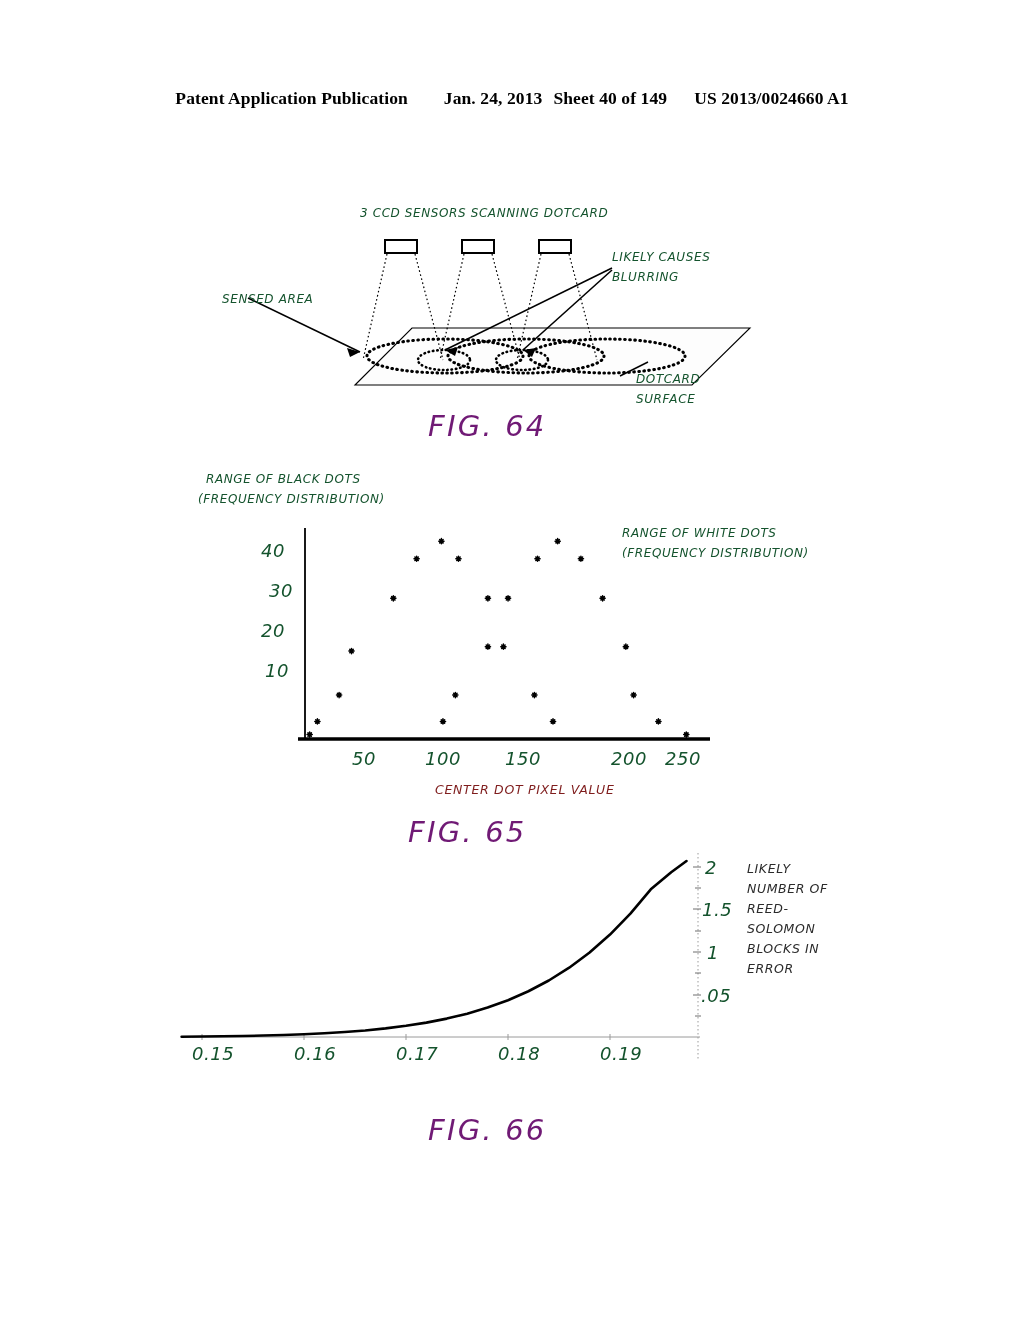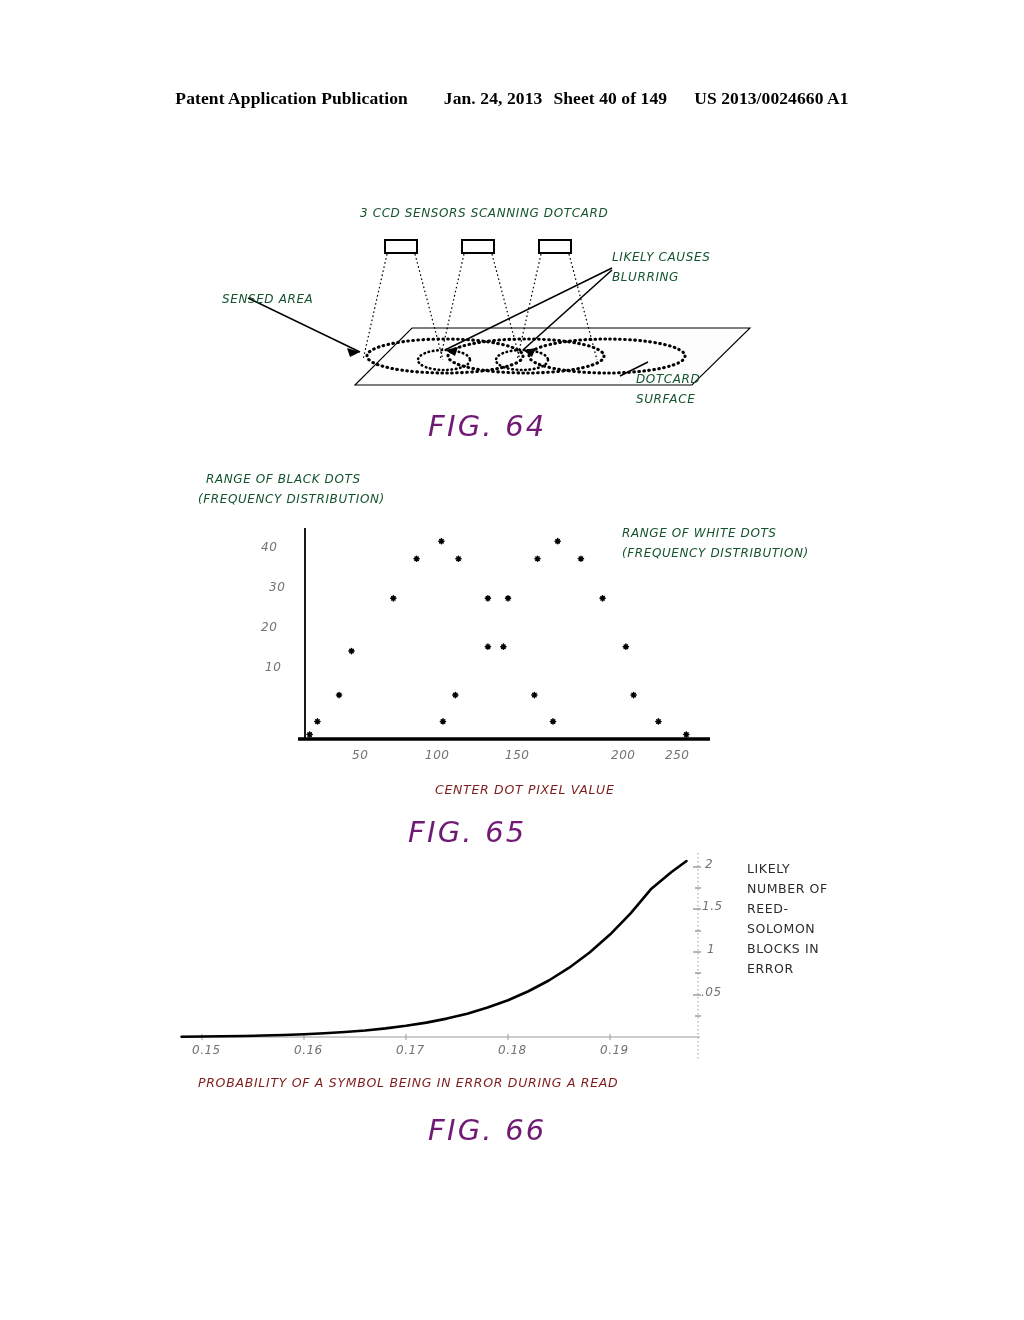--- a/index.html
+++ b/index.html
@@ -73,38 +73,39 @@
   #fig64 { top: 190px; left: 200px; width: 620px; height: 270px; }
   
   #fig65 { top: 470px; left: 180px; width: 680px; height: 400px; }
   
   #fig66 { top: 845px; left: 180px; width: 700px; height: 330px; }
 
   .axis-tick-label {
     position: absolute;
     font-family: "DejaVu Sans", sans-serif;
     font-style: italic;
-    font-size: 12px;
+    font-size: 18px;
     letter-spacing: 0.5px;
-    color: #737373;
+    color: #14532d;
     white-space: nowrap;
     text-align: right;
   }
   .axis-title {
     position: absolute;
     font-family: "DejaVu Sans", sans-serif;
     font-style: italic;
     font-size: 12.5px;
     letter-spacing: 0.7px;
     color: #7f1d1d;
     white-space: nowrap;
   }
   .side-note {
     position: absolute;
     font-family: "DejaVu Sans", sans-serif;
+    font-style: italic;
     font-size: 12.5px;
     line-height: 20.5px;
     letter-spacing: 0.6px;
     color: #2b2b2b;
     white-space: pre;
   }
 </style>
 </head>
 <body>
 
@@ -274,16 +275,15 @@
   <div class="side-note" style="top:74px;  left:567px;">SOLOMON</div>
   <div class="side-note" style="top:94px;  left:567px;">BLOCKS IN</div>
   <div class="side-note" style="top:114px; left:567px;">ERROR</div>
 
   <div class="axis-tick-label" style="top:198px; left:12px;">0.15</div>
   <div class="axis-tick-label" style="top:198px; left:114px;">0.16</div>
   <div class="axis-tick-label" style="top:198px; left:216px;">0.17</div>
   <div class="axis-tick-label" style="top:198px; left:318px;">0.18</div>
   <div class="axis-tick-label" style="top:198px; left:420px;">0.19</div>
 
-  <div class="axis-title" style="top:230px; left:18px;">PROBABILITY OF A SYMBOL BEING IN ERROR DURING A READ</div>
 
   <div class="fig-caption" style="top:268px; left:248px;">FIG. 66</div>
 </div>
 
 </body></html>

